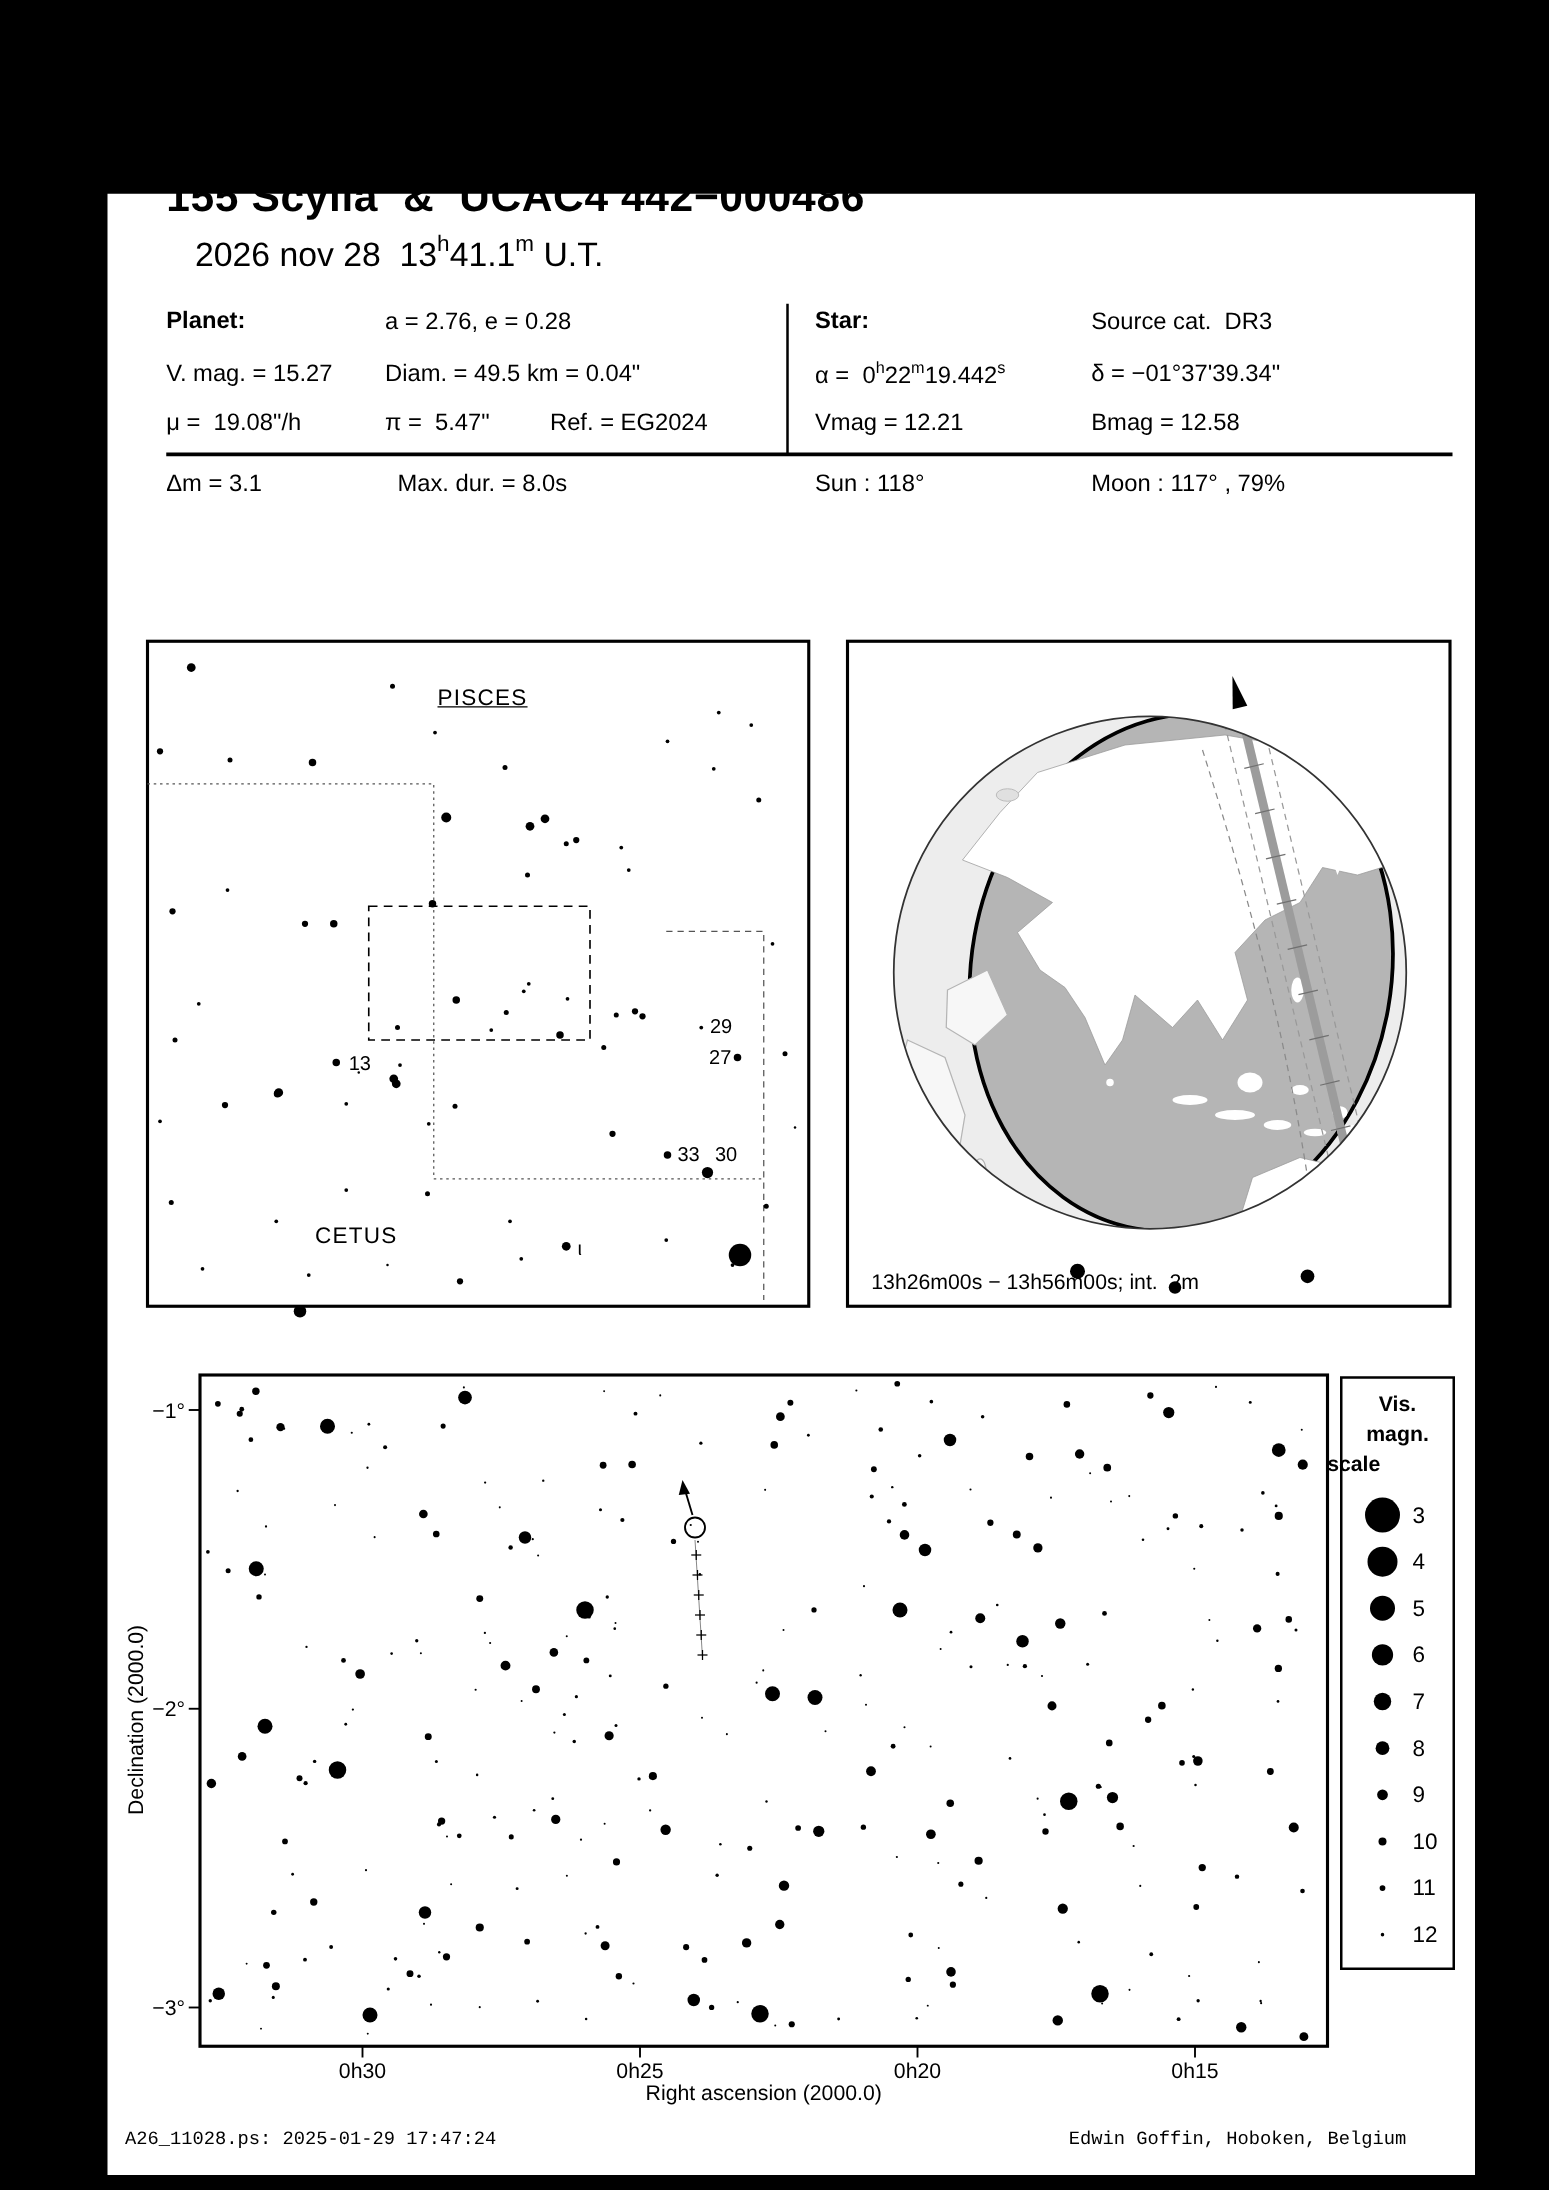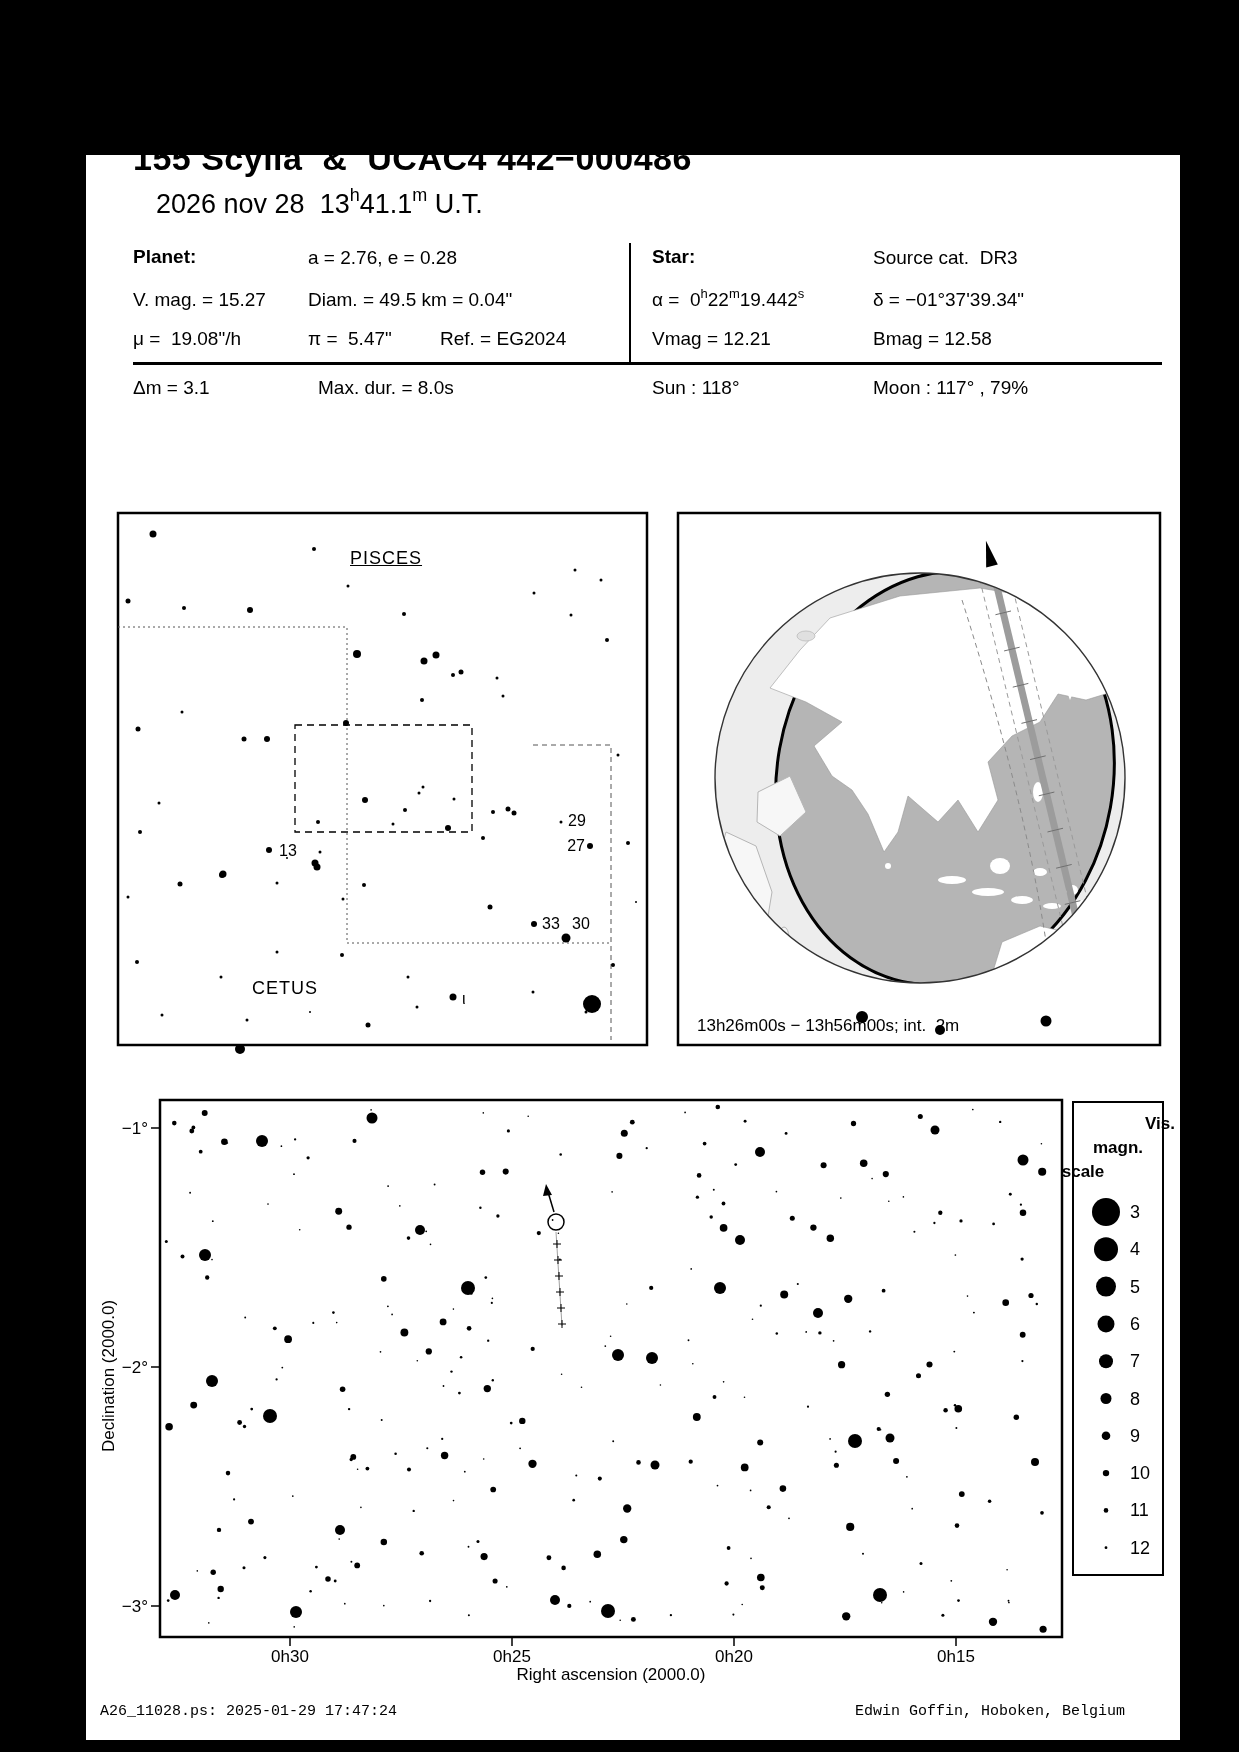--- a/index.html
+++ b/index.html
@@ -548,19 +548,19 @@
 <div class="t row" style="left:873px;top:378px;">Moon : 117° , 79%</div>
 
 <div class="t cons" style="left:350px;top:549px;text-decoration:underline;">PISCES</div>
 <div class="t cons" style="left:252px;top:979px;">CETUS</div>
 
 <div class="t cap" style="left:697px;top:1017px;">13h26m00s − 13h56m00s; int.  2m</div>
 
 <div class="t axis" style="left:160px;top:1666px;width:902px;text-align:center;">Right ascension (2000.0)</div>
 <div class="t axis rot" style="left:100px;top:1452px;">Declination (2000.0)</div>
 
-<div class="t legendtitle" style="left:1073px;top:1115px;margin-left:42px;">Vis.</div>
+<div class="t legendtitle" style="left:1073px;top:1115px;">Vis.</div>
 <div class="t legendtitle" style="left:1073px;top:1139px;">magn.</div>
 <div class="t legendtitle" style="left:1038px;top:1163px;">scale</div>
 
 <div class="t mono" style="left:100px;top:1704px;">A26_11028.ps: 2025-01-29 17:47:24</div>
 <div class="t mono" style="left:86px;top:1704px;width:1000px;text-align:center;margin-top:39px;">1411</div>
 <div class="t mono" style="left:820px;top:1704px;width:340px;text-align:center;">Edwin Goffin, Hoboken, Belgium</div>
 
 </body></html>

